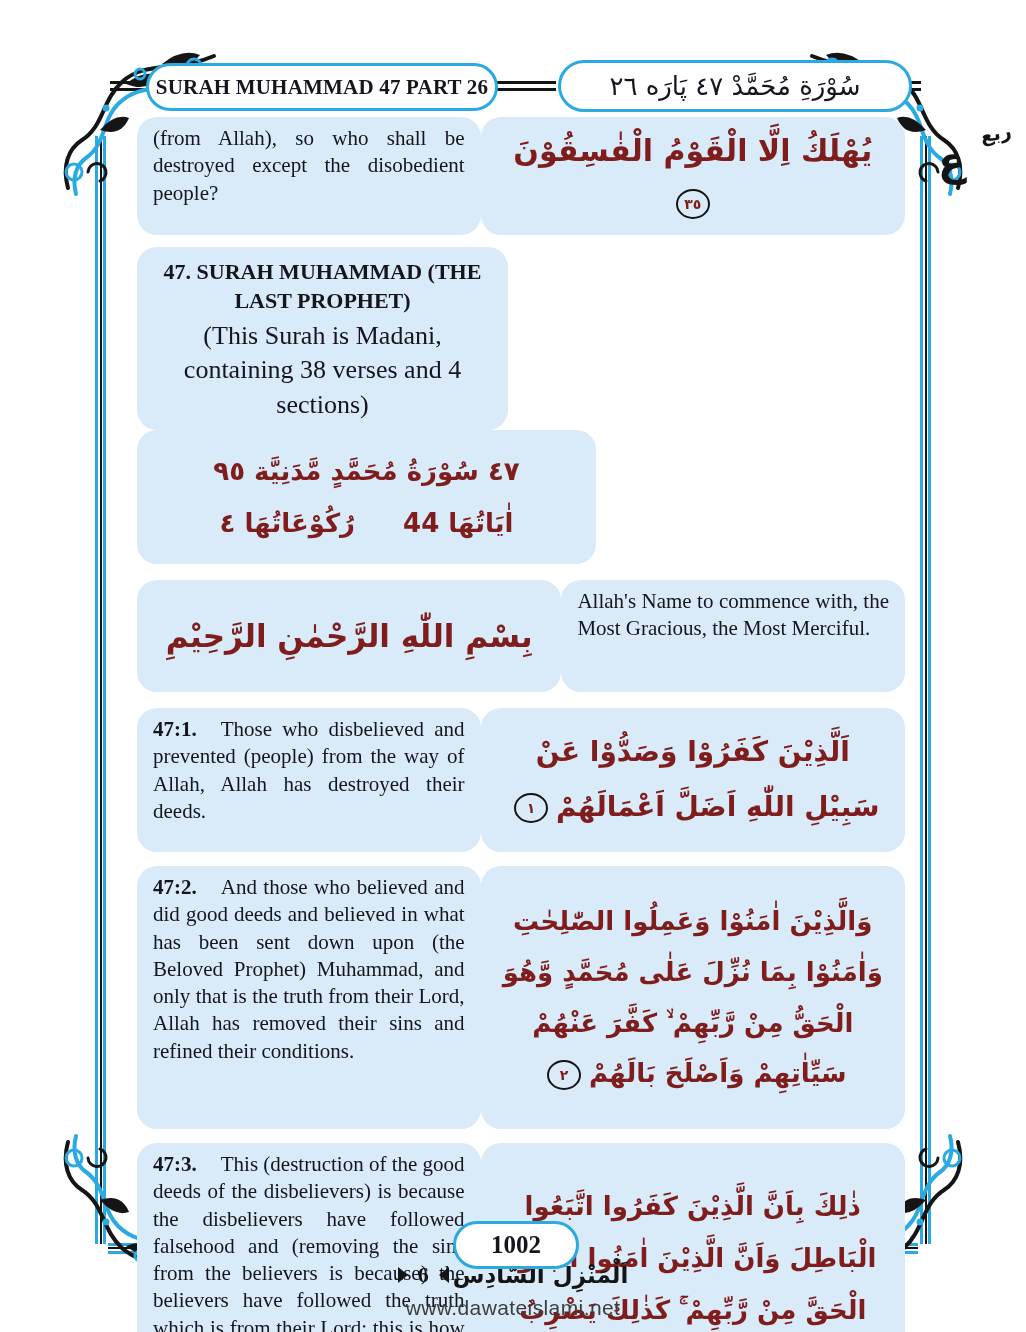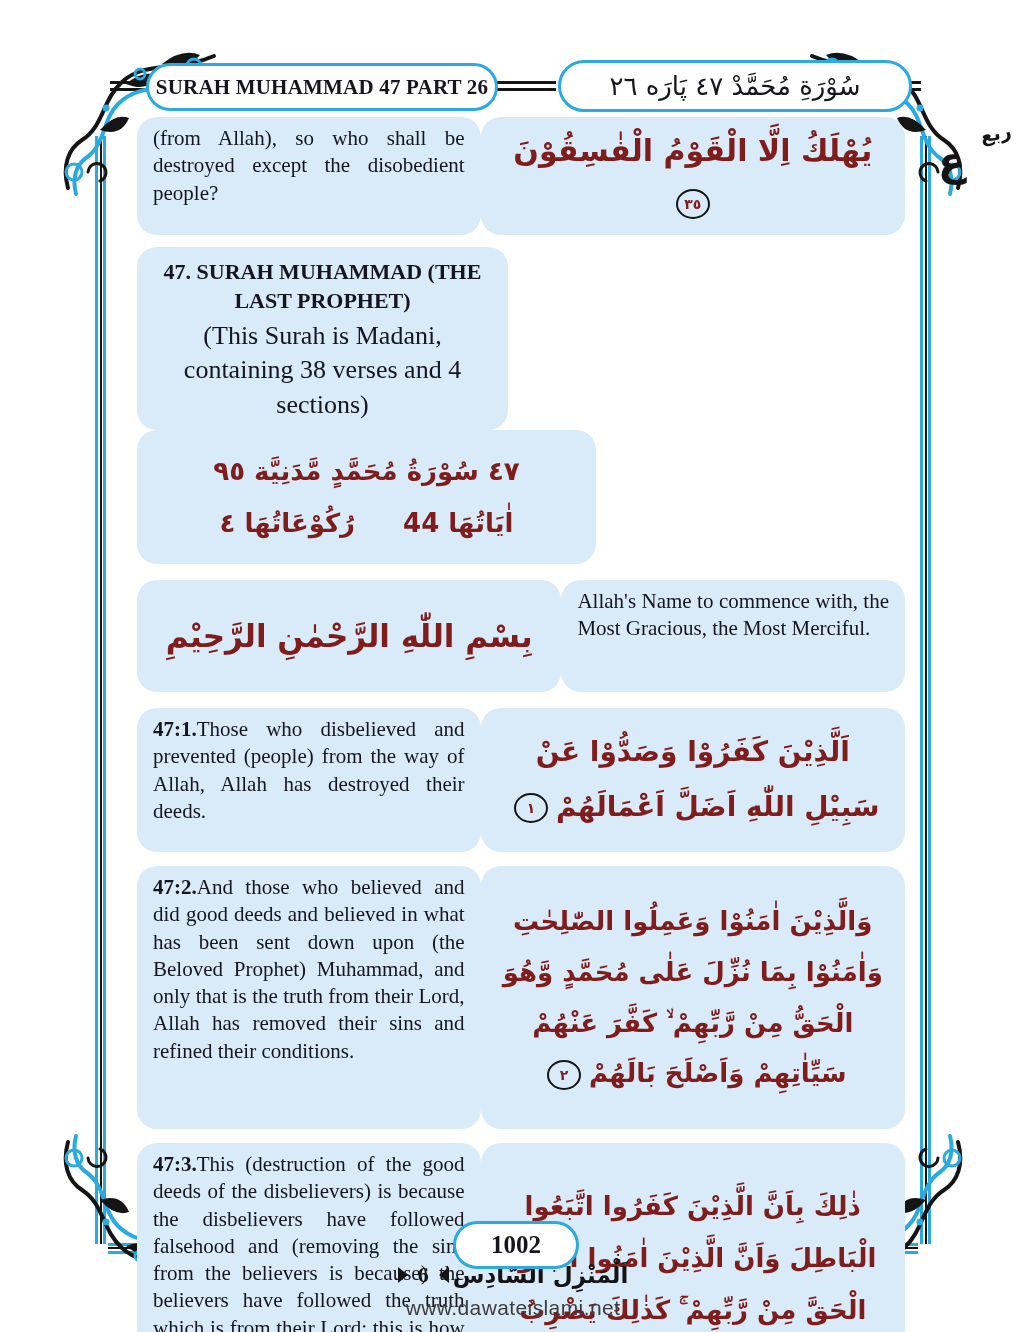--- a/index.html
+++ b/index.html
@@ -41,21 +41,21 @@
 
   
   .content{position:absolute;left:137px;top:117px;width:768px;}
   .row{display:flex;justify-content:center;}
   .box{background:#D9EAF8;border-radius:20px;box-sizing:border-box;}
   .box.en-box{width:371px;padding:8px 16px;}
   .box.ar-box{width:459px;padding:8px 16px;display:flex;flex-direction:column;
         align-items:center;justify-content:center;direction:rtl;
         font-family:"DejaVu Sans",sans-serif;font-weight:bold;color:#7f1d1d;text-align:center;}
   .en-text{margin:0;font-size:21px;line-height:1.3;text-align:justify;}
-  .vno{margin-right:0;}
+  .vno{margin-right:24px;}
   .en-title{margin:2px 0 4px 0;font-size:22px;line-height:1.32;font-weight:bold;text-align:center;}
   .en-sub{margin:0;font-size:26px;line-height:1.32;text-align:center;}
 
   .ayah{display:inline-flex;align-items:center;justify-content:center;
         min-width:26px;height:26px;border:2px solid #141414;border-radius:50%;
         font-size:14px;font-weight:bold;margin:0 8px;padding:0 2px;vertical-align:middle;line-height:1;}
 
   .r0{min-height:90px;margin-bottom:12px;}
   .r1{min-height:134px;margin-bottom:16px;flex-direction:column;}
   .r2{min-height:112px;margin-bottom:16px;}

